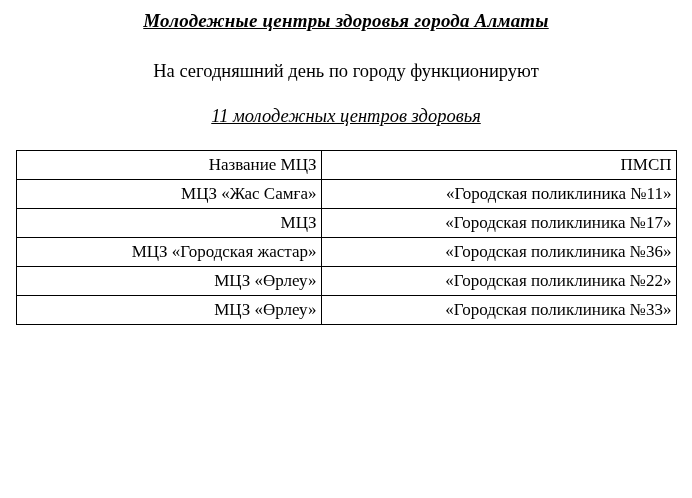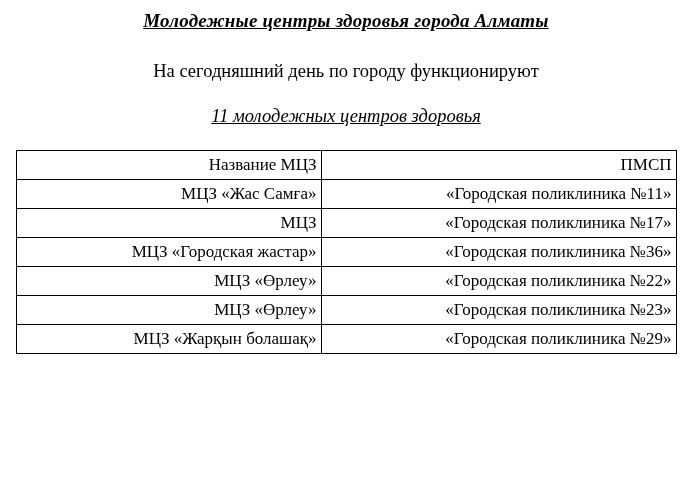--- a/index.html
+++ b/index.html
@@ -99,22 +99,18 @@
       <tr>
         <td>МЦЗ «Городская жастар»</td>
         <td>«Городская поликлиника №36»</td>
       </tr>
       <tr>
         <td>МЦЗ «Өрлеу»</td>
         <td>«Городская поликлиника №22»</td>
       </tr>
       <tr>
         <td>МЦЗ «Өрлеу»</td>
-        <td>«Городская поликлиника №23»</td>
-      </tr>
-      <tr>
-        <td>МЦЗ «Жарқын болашақ»</td>
-        <td>«Городская поликлиника №29»</td>
+        <td>«Городская поликлиника №33»</td>
       </tr>
     </tbody>
   </table>
 
 </div>
 
 </body></html>

